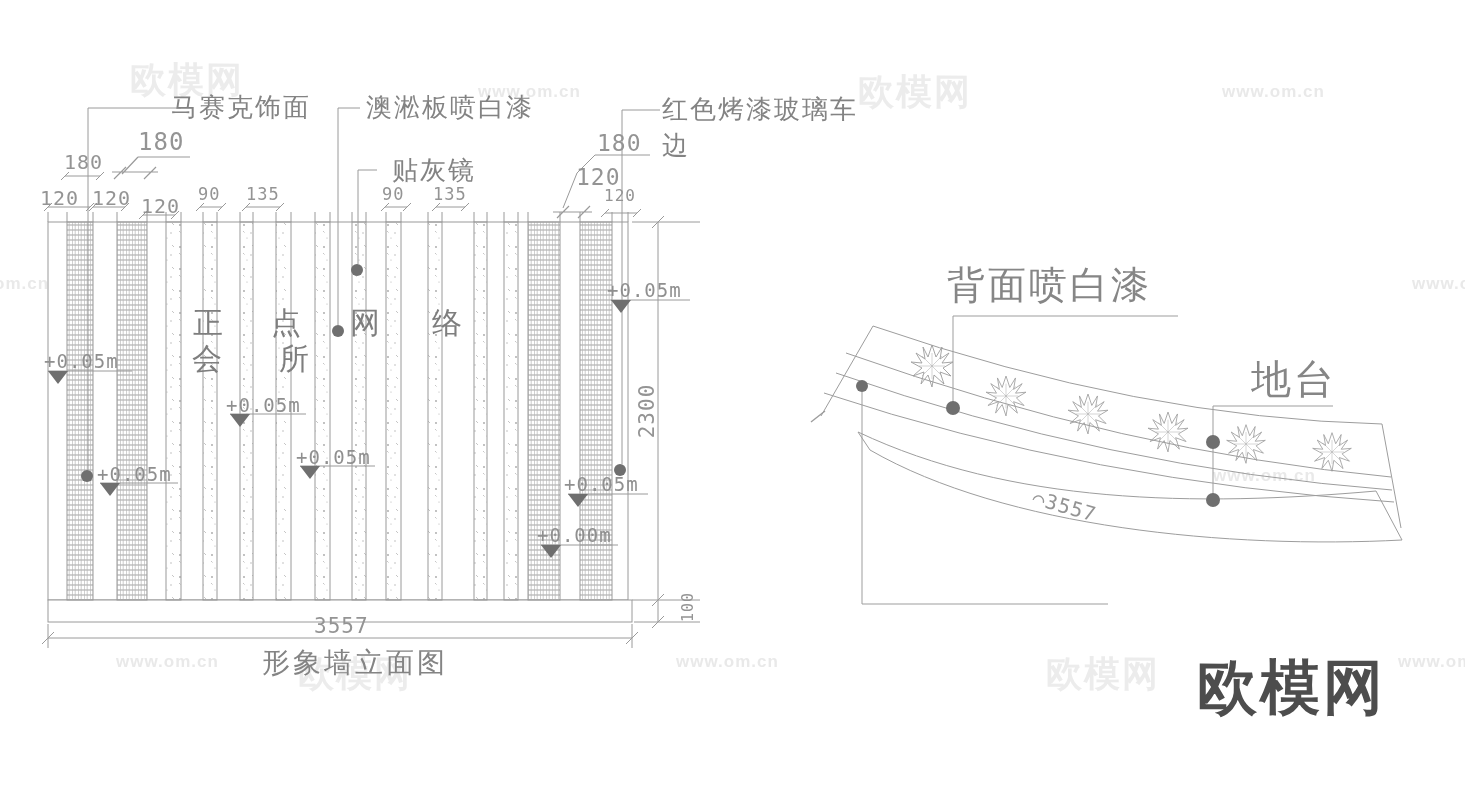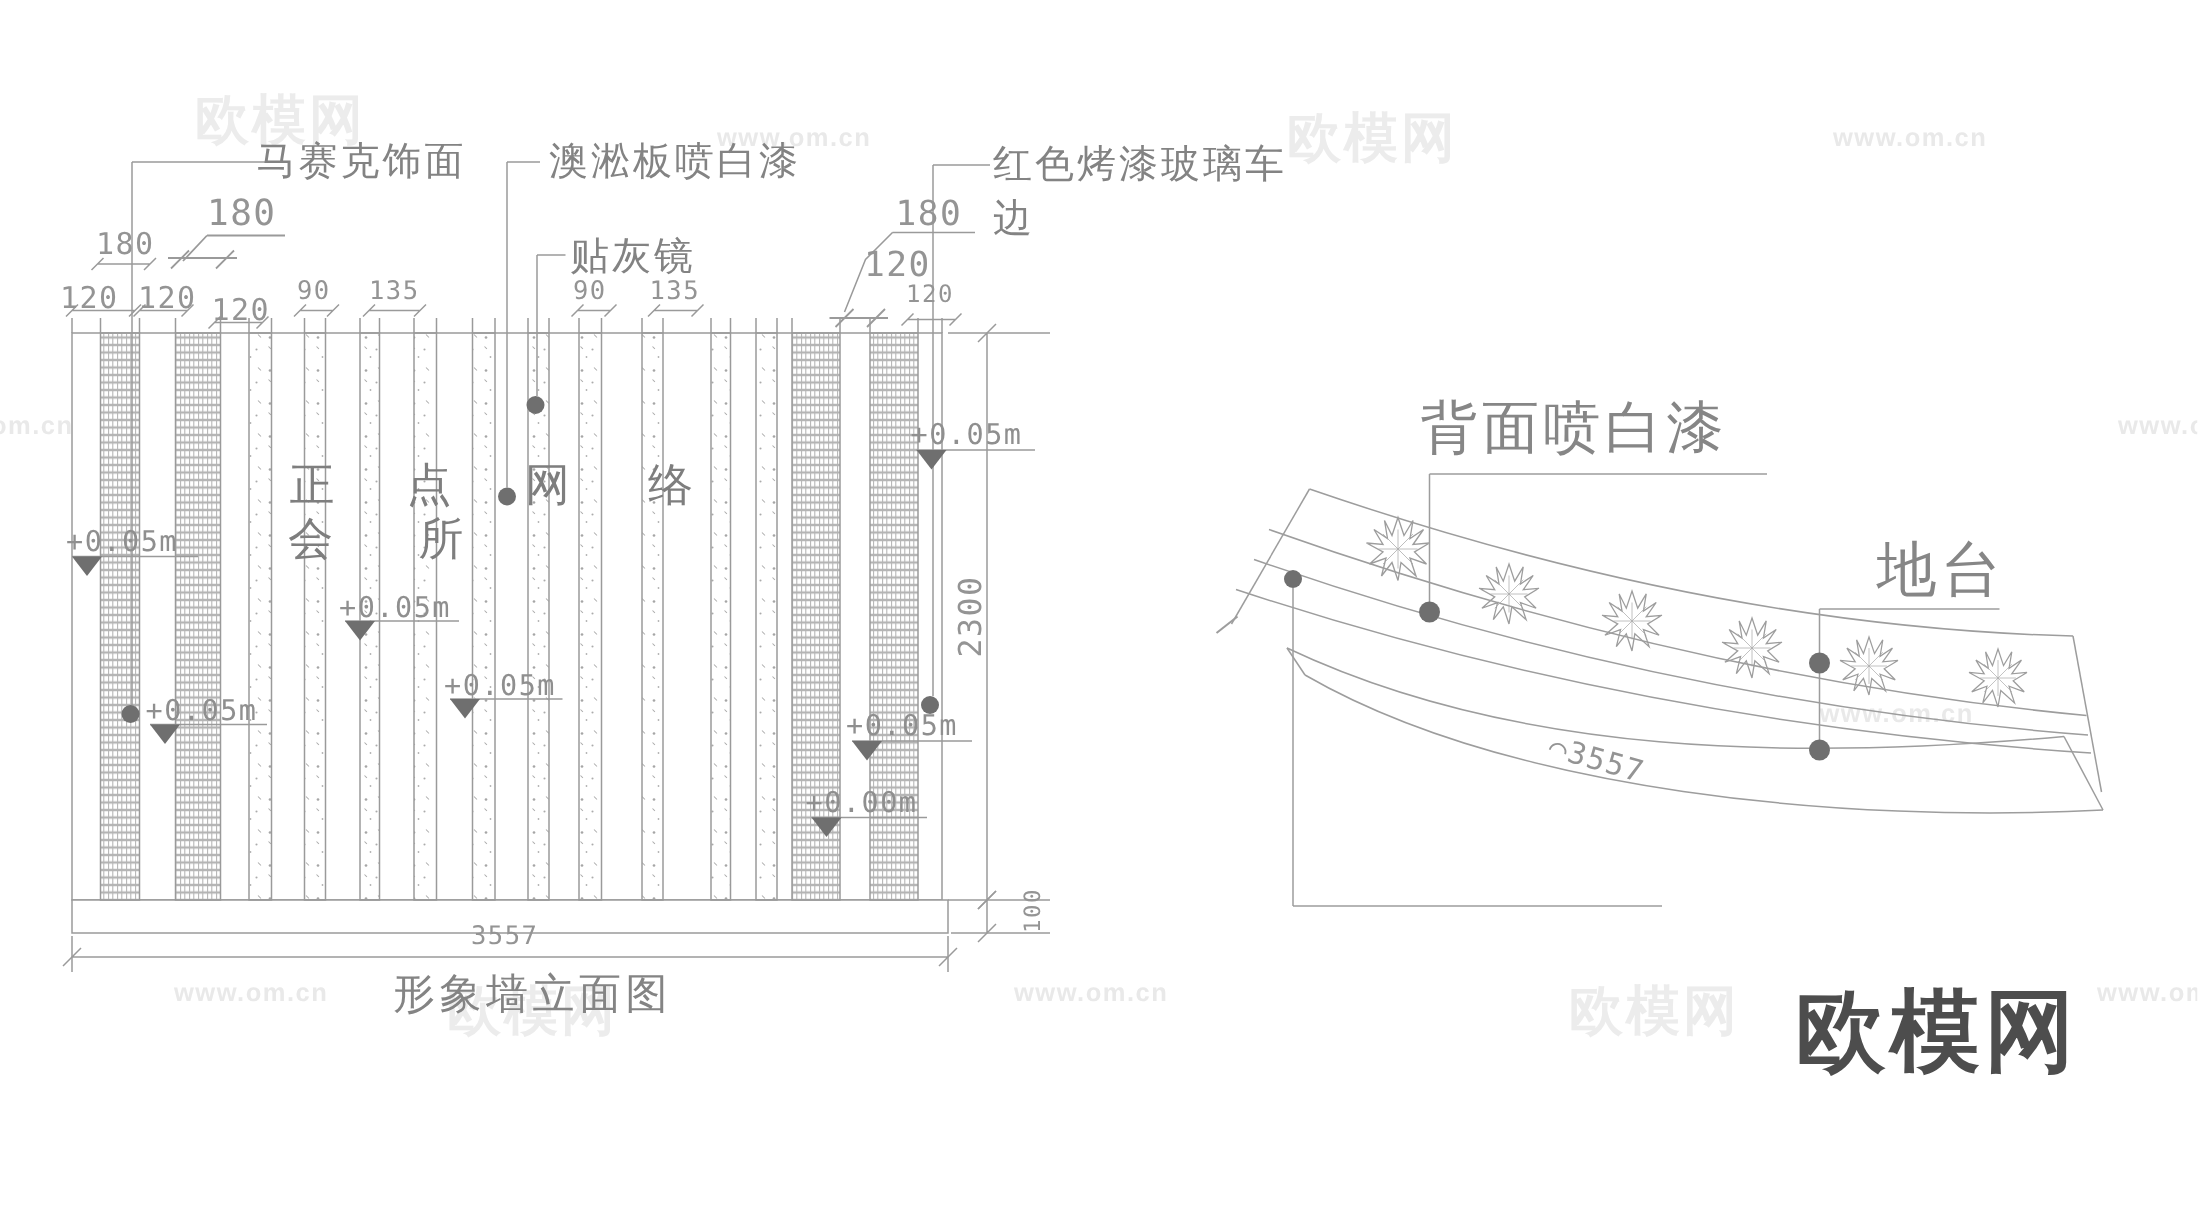--- a/index.html
+++ b/index.html
@@ -187,21 +187,21 @@
         <circle cx="953" cy="408" r="7"></circle>
         <circle cx="862" cy="386" r="6"></circle>
         <circle cx="1213" cy="442" r="7"></circle>
         <circle cx="1213" cy="500" r="7"></circle>
       </g>
     </g>
   </svg>
 
   <div class="txt cjk callout" style="left:171px;top:90px;">马赛克饰面</div>
   <div class="txt cjk callout" style="left:366px;top:90px;">澳淞板喷白漆</div>
-  <div class="txt cjk callout" style="left:380px;top:153px;">贴灰镜</div>
+  <div class="txt cjk callout" style="left:392px;top:153px;">贴灰镜</div>
   <div class="txt cjk callout" style="left:662px;top:92px;width:196px;white-space:normal;line-height:36px;">红色烤漆玻璃车边</div>
 
   <div class="txt dim" style="left:64px;top:150px;font-size:20px;">180</div>
   <div class="txt dim" style="left:138px;top:128px;font-size:24px;">180</div>
   <div class="txt dim" style="left:40px;top:186px;font-size:20px;">120</div>
   <div class="txt dim" style="left:92px;top:186px;font-size:20px;">120</div>
   <div class="txt dim" style="left:141px;top:194px;font-size:20px;">120</div>
   <div class="txt dim" style="left:198px;top:184px;font-size:17px;">90</div>
   <div class="txt dim" style="left:246px;top:184px;font-size:17px;">135</div>
   <div class="txt dim" style="left:382px;top:184px;font-size:17px;">90</div>
@@ -220,21 +220,21 @@
   <div class="txt lvl" style="left:44px;top:350px;">+0.05m</div>
   <div class="txt lvl" style="left:226px;top:394px;">+0.05m</div>
   <div class="txt lvl" style="left:296px;top:446px;">+0.05m</div>
   <div class="txt lvl" style="left:97px;top:463px;">+0.05m</div>
   <div class="txt lvl" style="left:607px;top:279px;">+0.05m</div>
   <div class="txt lvl" style="left:564px;top:473px;">+0.05m</div>
   <div class="txt lvl" style="left:537px;top:524px;">+0.00m</div>
 
   <div class="txt dim rot90" style="left:607px;top:399px;width:80px;font-size:21px;">2300</div>
   <div class="txt dim rot90" style="left:666px;top:598px;width:44px;font-size:15px;">100</div>
-  <div class="txt dim" style="left:314px;top:614px;font-size:17px;">3557</div>
+  <div class="txt dim" style="left:314px;top:614px;font-size:21px;">3557</div>
 
   <div class="txt cjk drawing-title" style="left:262px;top:644px;">形象墙立面图</div>
 
   <div class="txt cjk big-callout" style="left:947px;top:260px;">背面喷白漆</div>
   <div class="txt cjk big-callout" style="left:1251px;top:352px;font-size:40px;">地台</div>
   <div class="txt dim" style="left:1032px;top:494px;font-size:20px;transform:rotate(16deg);">⌒3557</div>
 
   <div class="brand" style="left:1197px;top:648px;">欧模网</div>
 
 </div>

